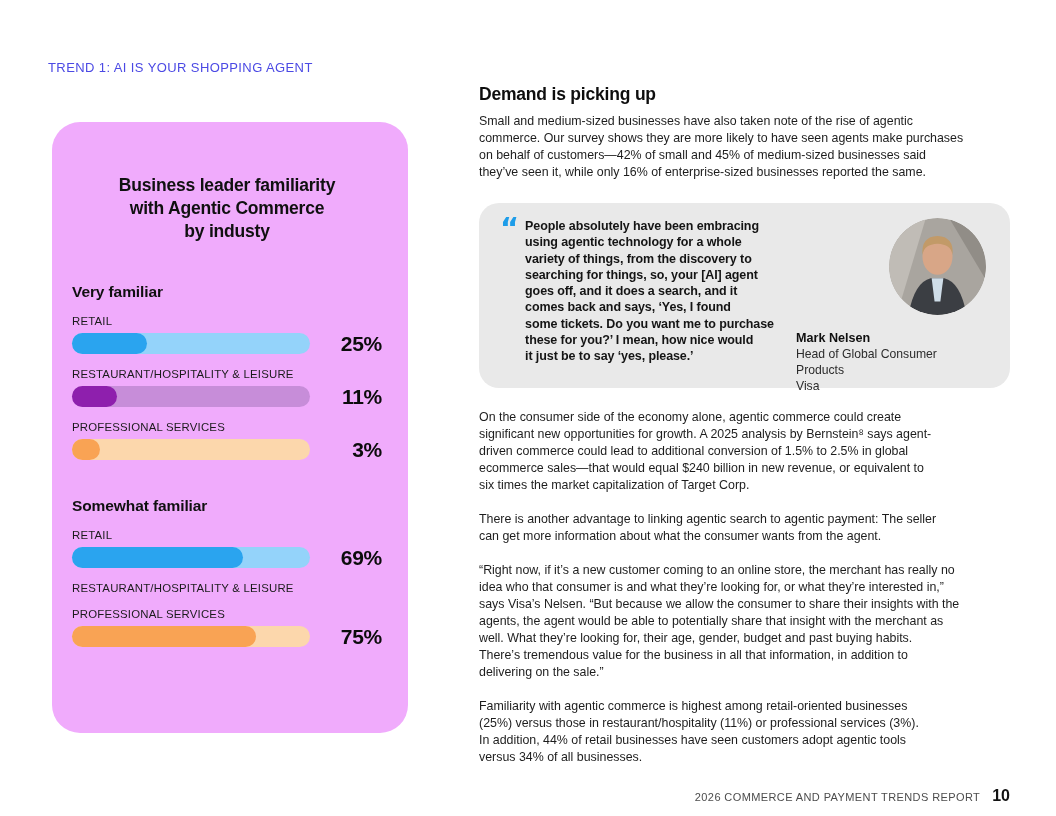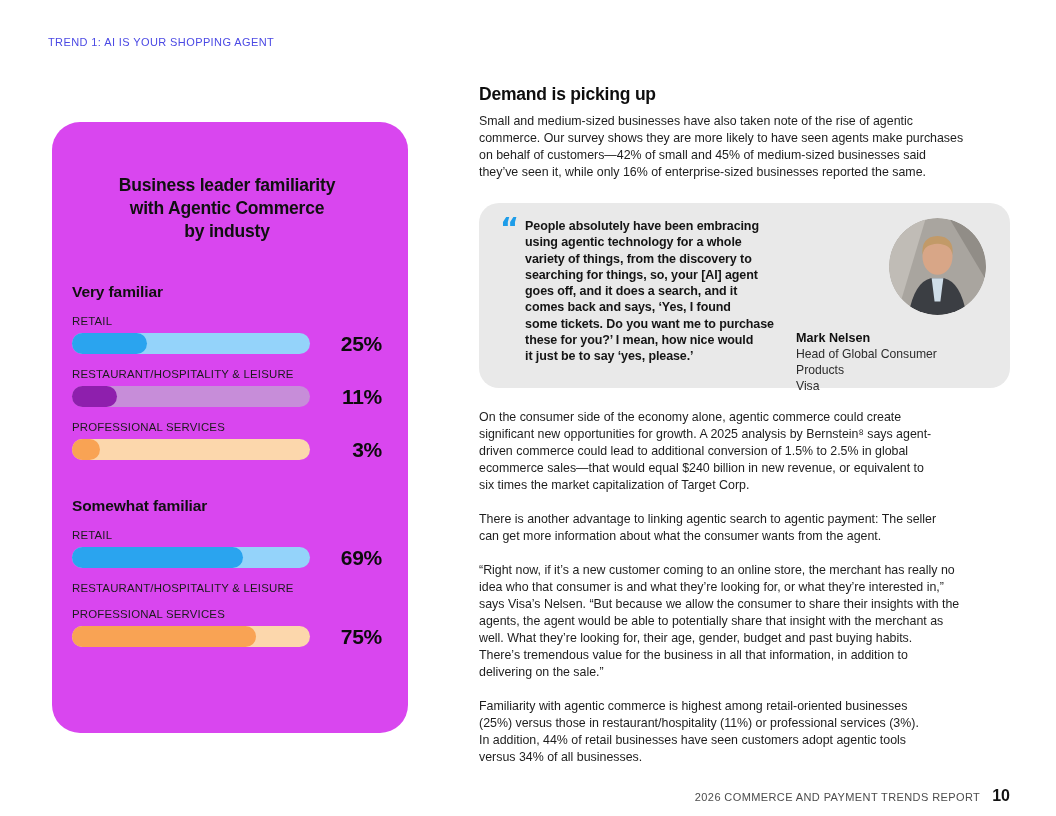--- a/index.html
+++ b/index.html
@@ -1,24 +1,24 @@
 <!DOCTYPE html>
 <html><head>
 <meta charset="utf-8">
 <style>
   * { margin:0; padding:0; box-sizing:border-box; }
   html,body { width:1056px; height:816px; }
   body { font-family:"Liberation Sans", sans-serif; background:#ffffff; }
   .page { position:relative; width:1056px; height:816px; background:#ffffff; overflow:hidden; }
 
-  .trend-label { position:absolute; left:48px; top:36px; font-size:11px; font-weight:500; letter-spacing:0.4px; }
+  .trend-label { position:absolute; left:48px; top:60px; font-size:13px; font-weight:500; letter-spacing:0.4px; }
 
   
   .chart-card { position:absolute; left:52px; top:122px; width:356px; height:611px;
-                background:#d946ef; border-radius:28px; padding:52px 26px 0 20px; }
+                background:#f0abfc; border-radius:28px; padding:52px 26px 0 20px; }
   .chart-title { font-size:17.5px; font-weight:700; line-height:23px; text-align:center;
                  color:#101010; letter-spacing:-0.2px; white-space:pre-line; }
   .chart-group { margin-top:40px; }
   .chart-group + .chart-group { margin-top:37px; }
   .group-heading { font-size:15.5px; font-weight:700; color:#101010; letter-spacing:-0.1px; }
   .bar-label { margin:14px 0 6px; font-size:11.4px; color:#1b1b1b; letter-spacing:0.2px; }
   .bar-label:first-of-type { margin-top:18px; }
   .bar-row { display:flex; align-items:center; height:21px; }
   .bar-track { position:relative; width:238px; height:21px; border-radius:11px; flex:none; }
   .bar-fill { position:absolute; left:0; top:0; height:21px; border-radius:11px; }

